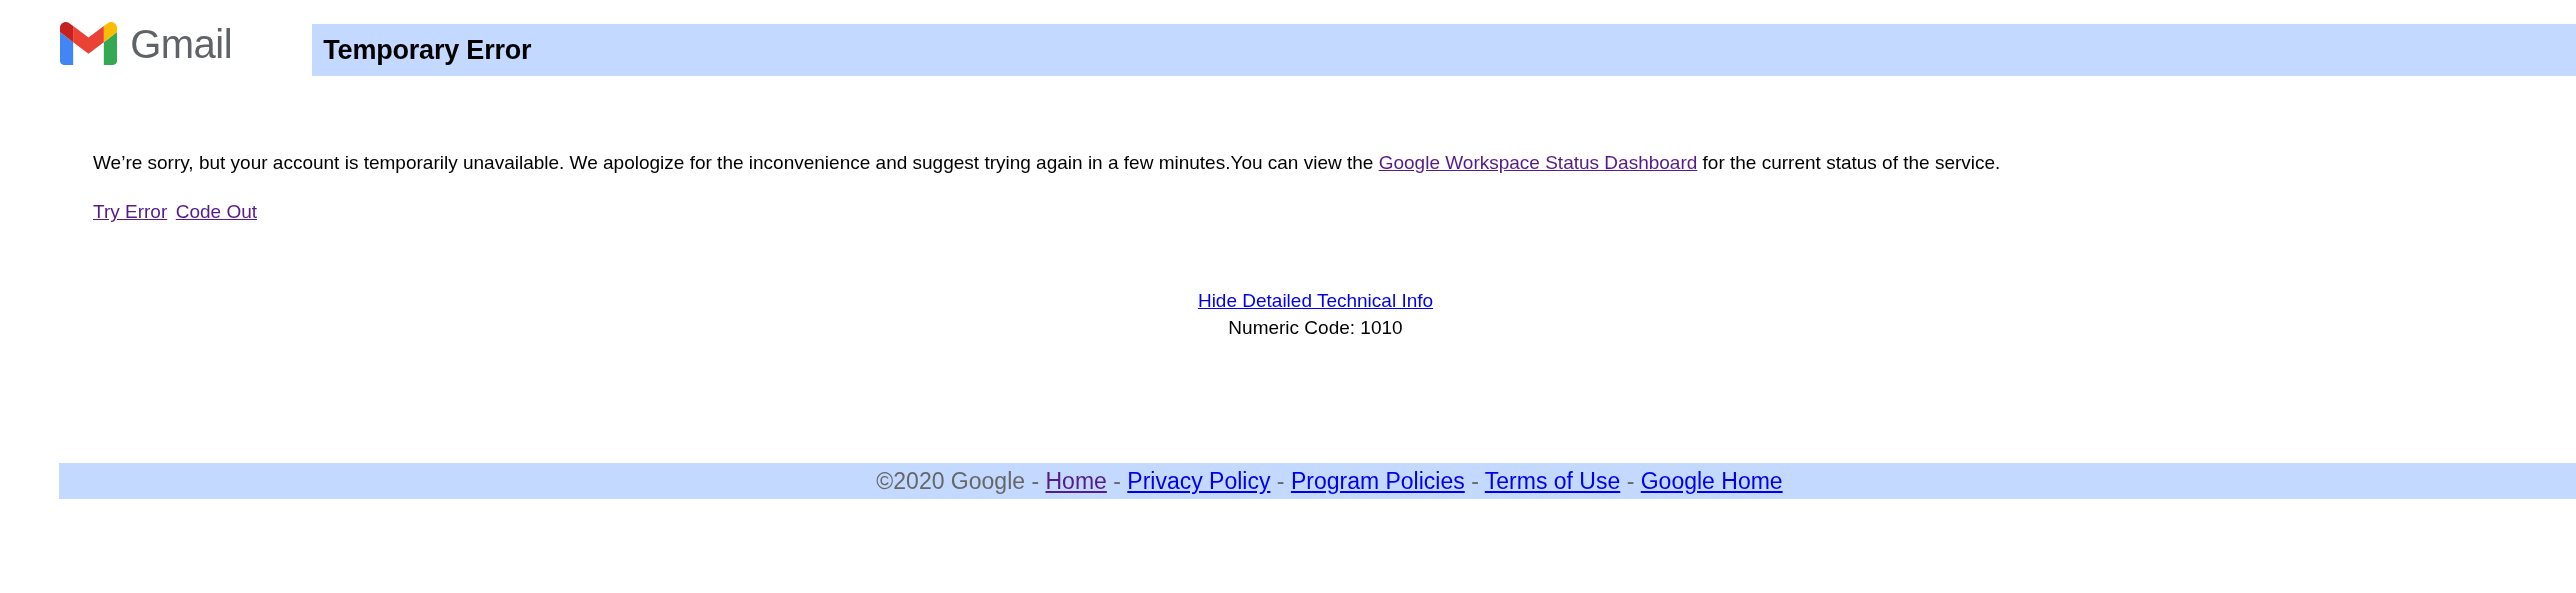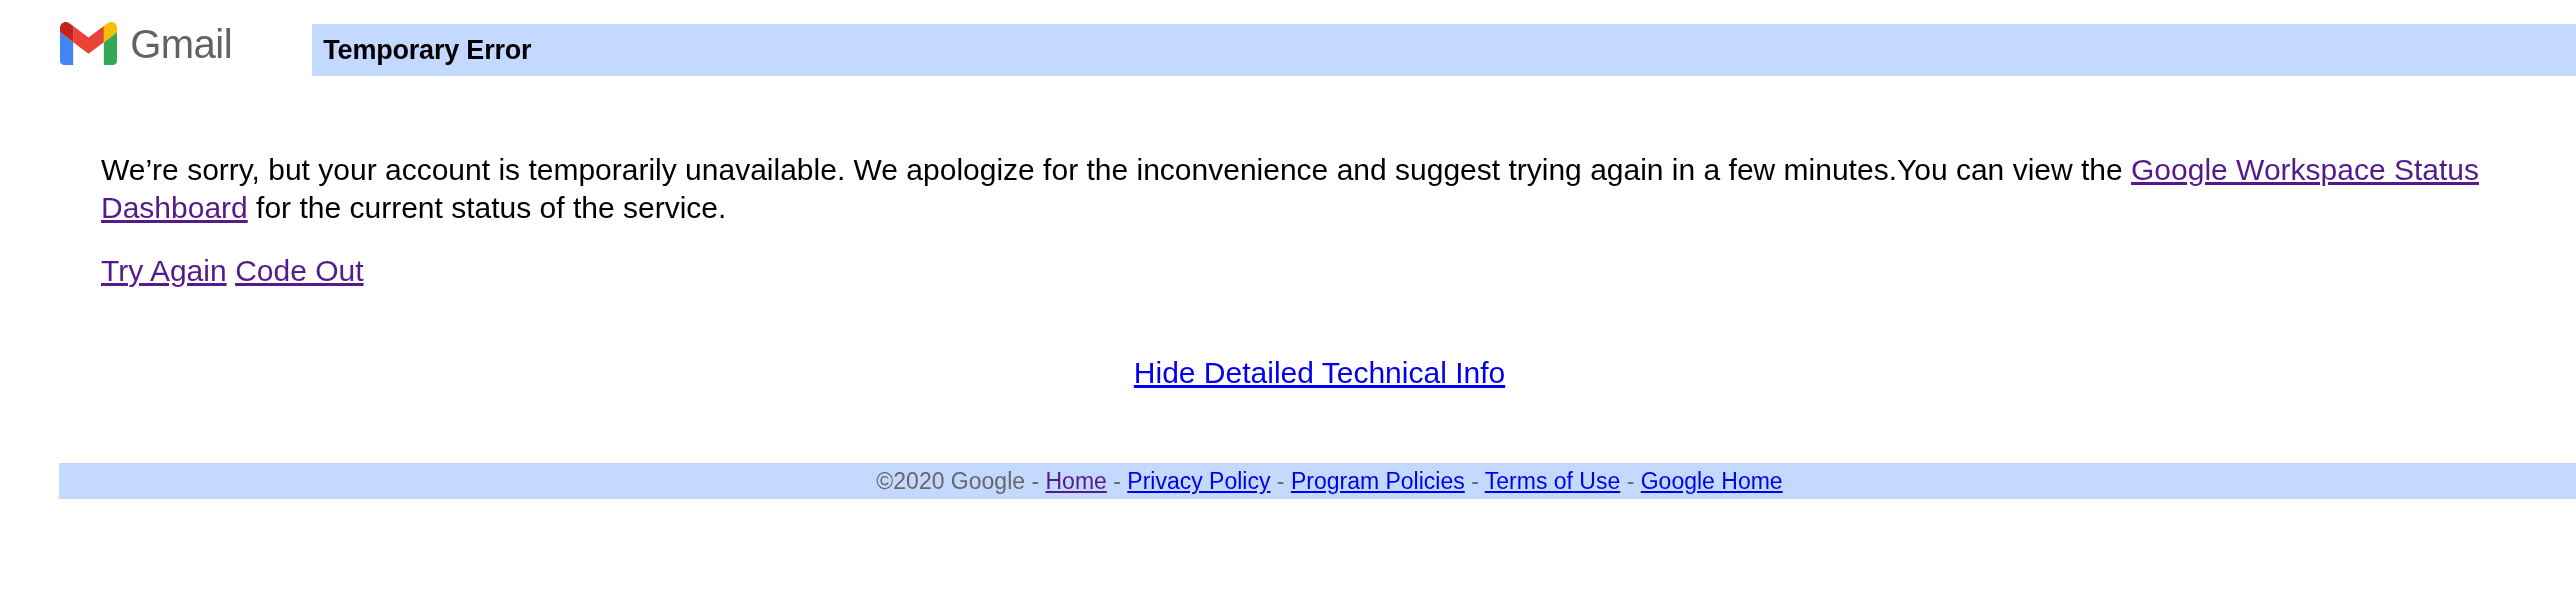--- a/index.html
+++ b/index.html
@@ -71,24 +71,24 @@
     font-size: 27px;
     font-weight: bold;
     color: #000000;
     white-space: nowrap;
     letter-spacing: -0.2px;
   }
 
   
   #main {
     position: absolute;
-    left: 101px;
+    left: 93px;
     top: 151px;
     right: 38px;
-    font-size: 30px;
+    font-size: 19px;
     line-height: 1.25;
   }
 
   .para {
     margin: 0 0 25.5px 0;
     white-space: normal;
   }
 
   #actions-row {
     margin: 0;
@@ -157,24 +157,25 @@
     <span id="header-bar-title">Temporary Error</span>
   </div>
 
 </div>
 
 <div id="main">
 
   <p class="para"><span>We’re sorry, but your account is temporarily unavailable. We apologize for the inconvenience and suggest trying again in a few minutes.You can view the </span><a class="visited-link">Google Workspace Status Dashboard</a><span> for the current status of the service.</span></p>
 
 
-  <p id="actions-row"><a class="visited-link">Try Again</a><span class="action-gap"></span><a class="visited-link">Code Out</a></p>
+  <p id="actions-row"><a class="visited-link">Try Error</a><span class="action-gap"></span><a class="visited-link">Code Out</a></p>
 
   <div id="details-block">
     <div><a class="fresh-link">Hide Detailed Technical Info</a></div>
+    <div id="numeric-code-line">Numeric Code: 1010</div>
   </div>
 
 </div>
 
 <div id="footer-bar">
   <div id="footer-text">
     <span>©2020 Google</span><span id="footer-links-container"><span class="sep"> - </span><a class="visited-link">Home</a><span class="sep"> - </span><a class="fresh-link">Privacy Policy</a><span class="sep"> - </span><a class="fresh-link">Program Policies</a><span class="sep"> - </span><a class="fresh-link">Terms of Use</a><span class="sep"> - </span><a class="fresh-link">Google Home</a></span>
   </div>
 </div>
 

